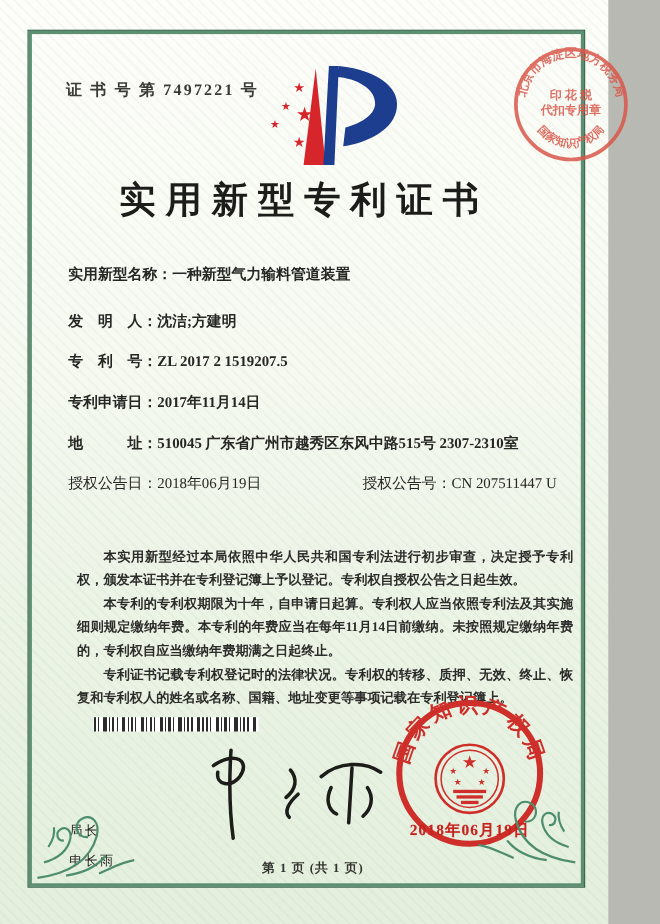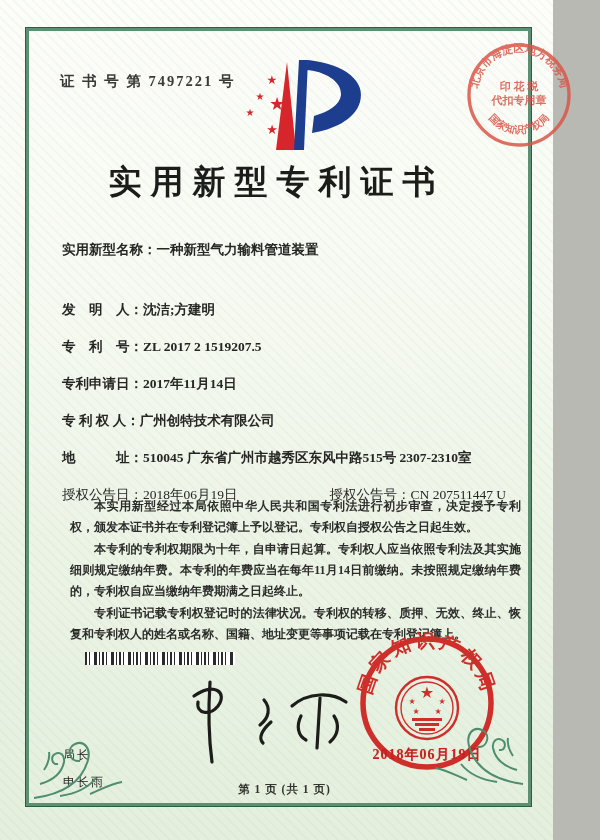--- a/index.html
+++ b/index.html
@@ -29,21 +29,21 @@
   .tax-seal{position:absolute;left:464px;top:40px;width:110px;height:110px;opacity:.85;}
   .title{
     position:absolute;left:0;right:0;top:160px;text-align:center;
     font-size:33px;font-weight:bold;color:#1c1c1a;letter-spacing:9px;
   }
   .fields{position:absolute;left:62px;right:44px;top:240px;}
   .frow{display:flex;font-size:13.5px;font-weight:bold;color:#262624;
     line-height:20px;margin-bottom:17px;}
   .frow .lbl{white-space:pre;flex:0 0 auto;}
   .frow .val{white-space:pre-wrap;text-align:center;}
-  .frow.first{margin-bottom:40px;}
+  .frow.first{margin-bottom:22px;}
   .grant{display:flex;font-size:13.5px;font-weight:normal;color:#262624;line-height:20px;}
   .grant .gcol{display:flex;}
   .grant .gcol.right{margin-left:92px;}
   .paras{position:absolute;left:60px;right:32px;top:496px;
     font-size:12px;line-height:1.78;color:#2c2c2a;text-align:justify;margin-left:10px;}
   .paras p{margin:0;text-indent:2em;font-weight:600;}
   .barcode{
     position:absolute;left:85px;top:652px;width:150px;height:13px;
     background:repeating-linear-gradient(90deg,
       #2b2b2b 0 2px, #fff 2px 4px, #2b2b2b 4px 5px, #fff 5px 9px,
@@ -117,24 +117,20 @@
     </div>
     <div class="frow">
       <span class="lbl">专　利　号：</span>
         <span class="val">ZL 2017 2 1519207.5</span>
     </div>
     <div class="frow">
       <span class="lbl">专利申请日：</span>
         <span class="val">2017年11月14日</span>
     </div>
     <div class="frow">
-      <span class="lbl">专 利 权 人：</span>
-        <span class="val">广州创特技术有限公司</span>
-    </div>
-    <div class="frow">
       <span class="lbl">地　　　址：</span>
         <span class="val">510045 广东省广州市越秀区东风中路515号 2307-2310室</span>
     </div>
     <div class="grant">
       <span class="gcol">
         <span class="lbl">授权公告日：</span>
           <span class="val">2018年06月19日</span>
       </span>
       <span class="gcol right">
         <span class="lbl">授权公告号：</span>

